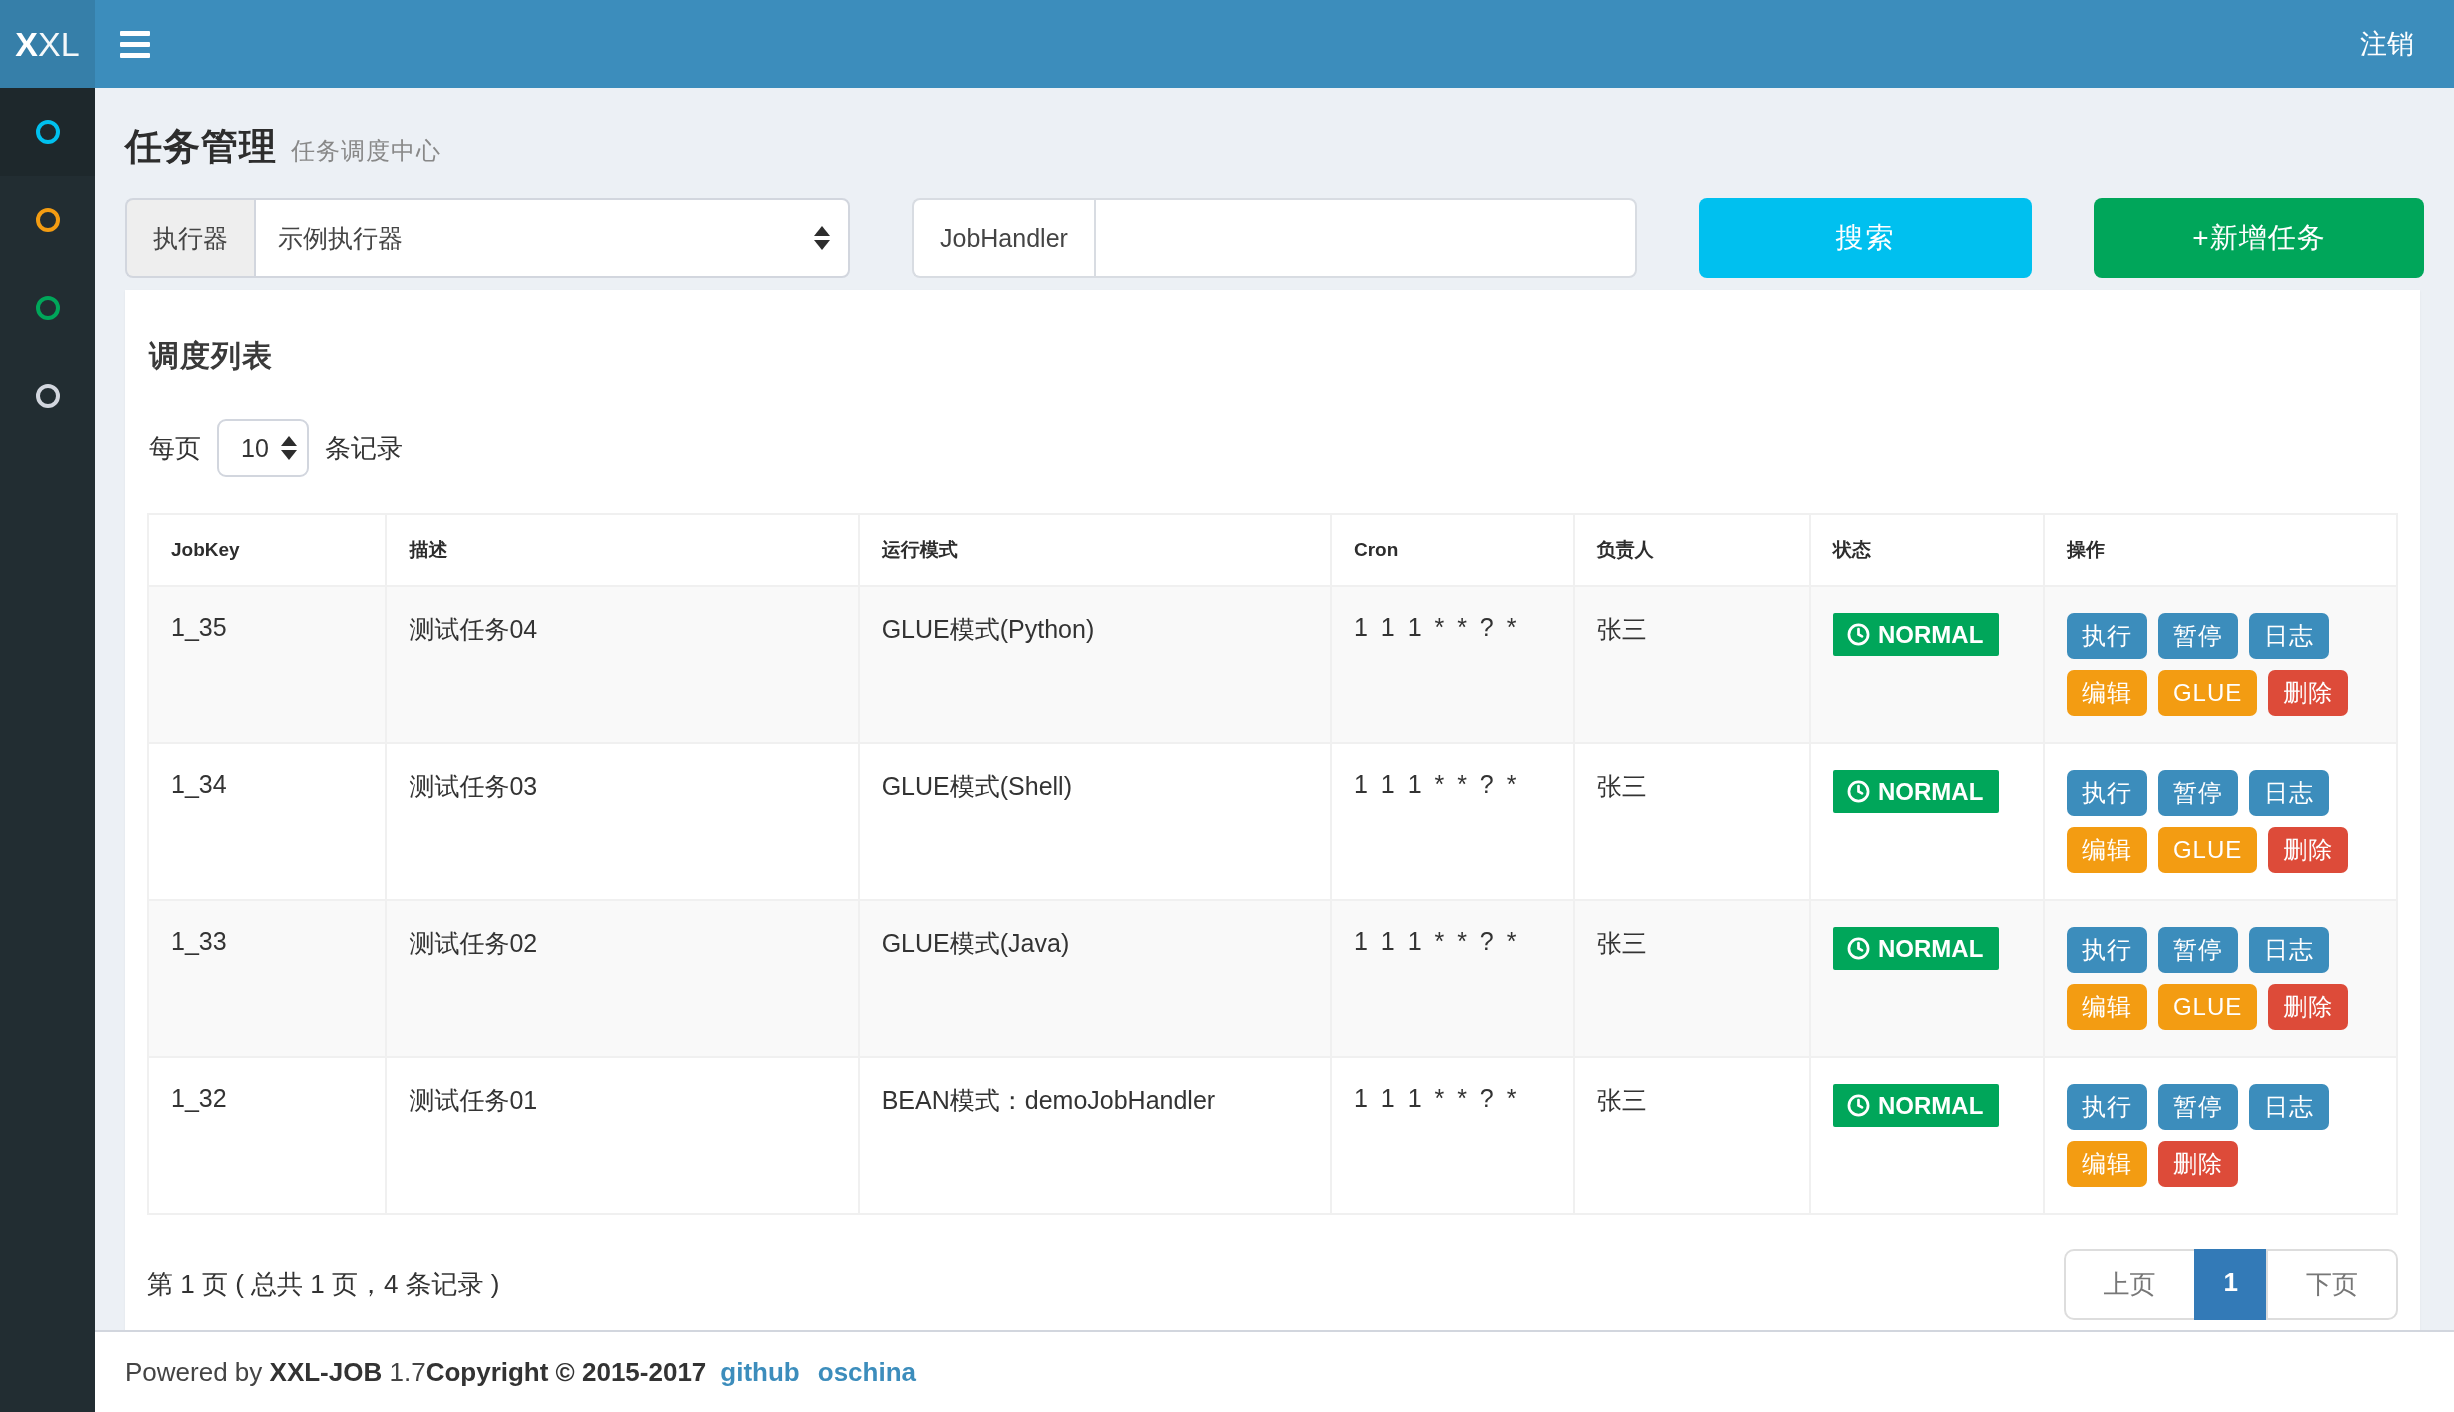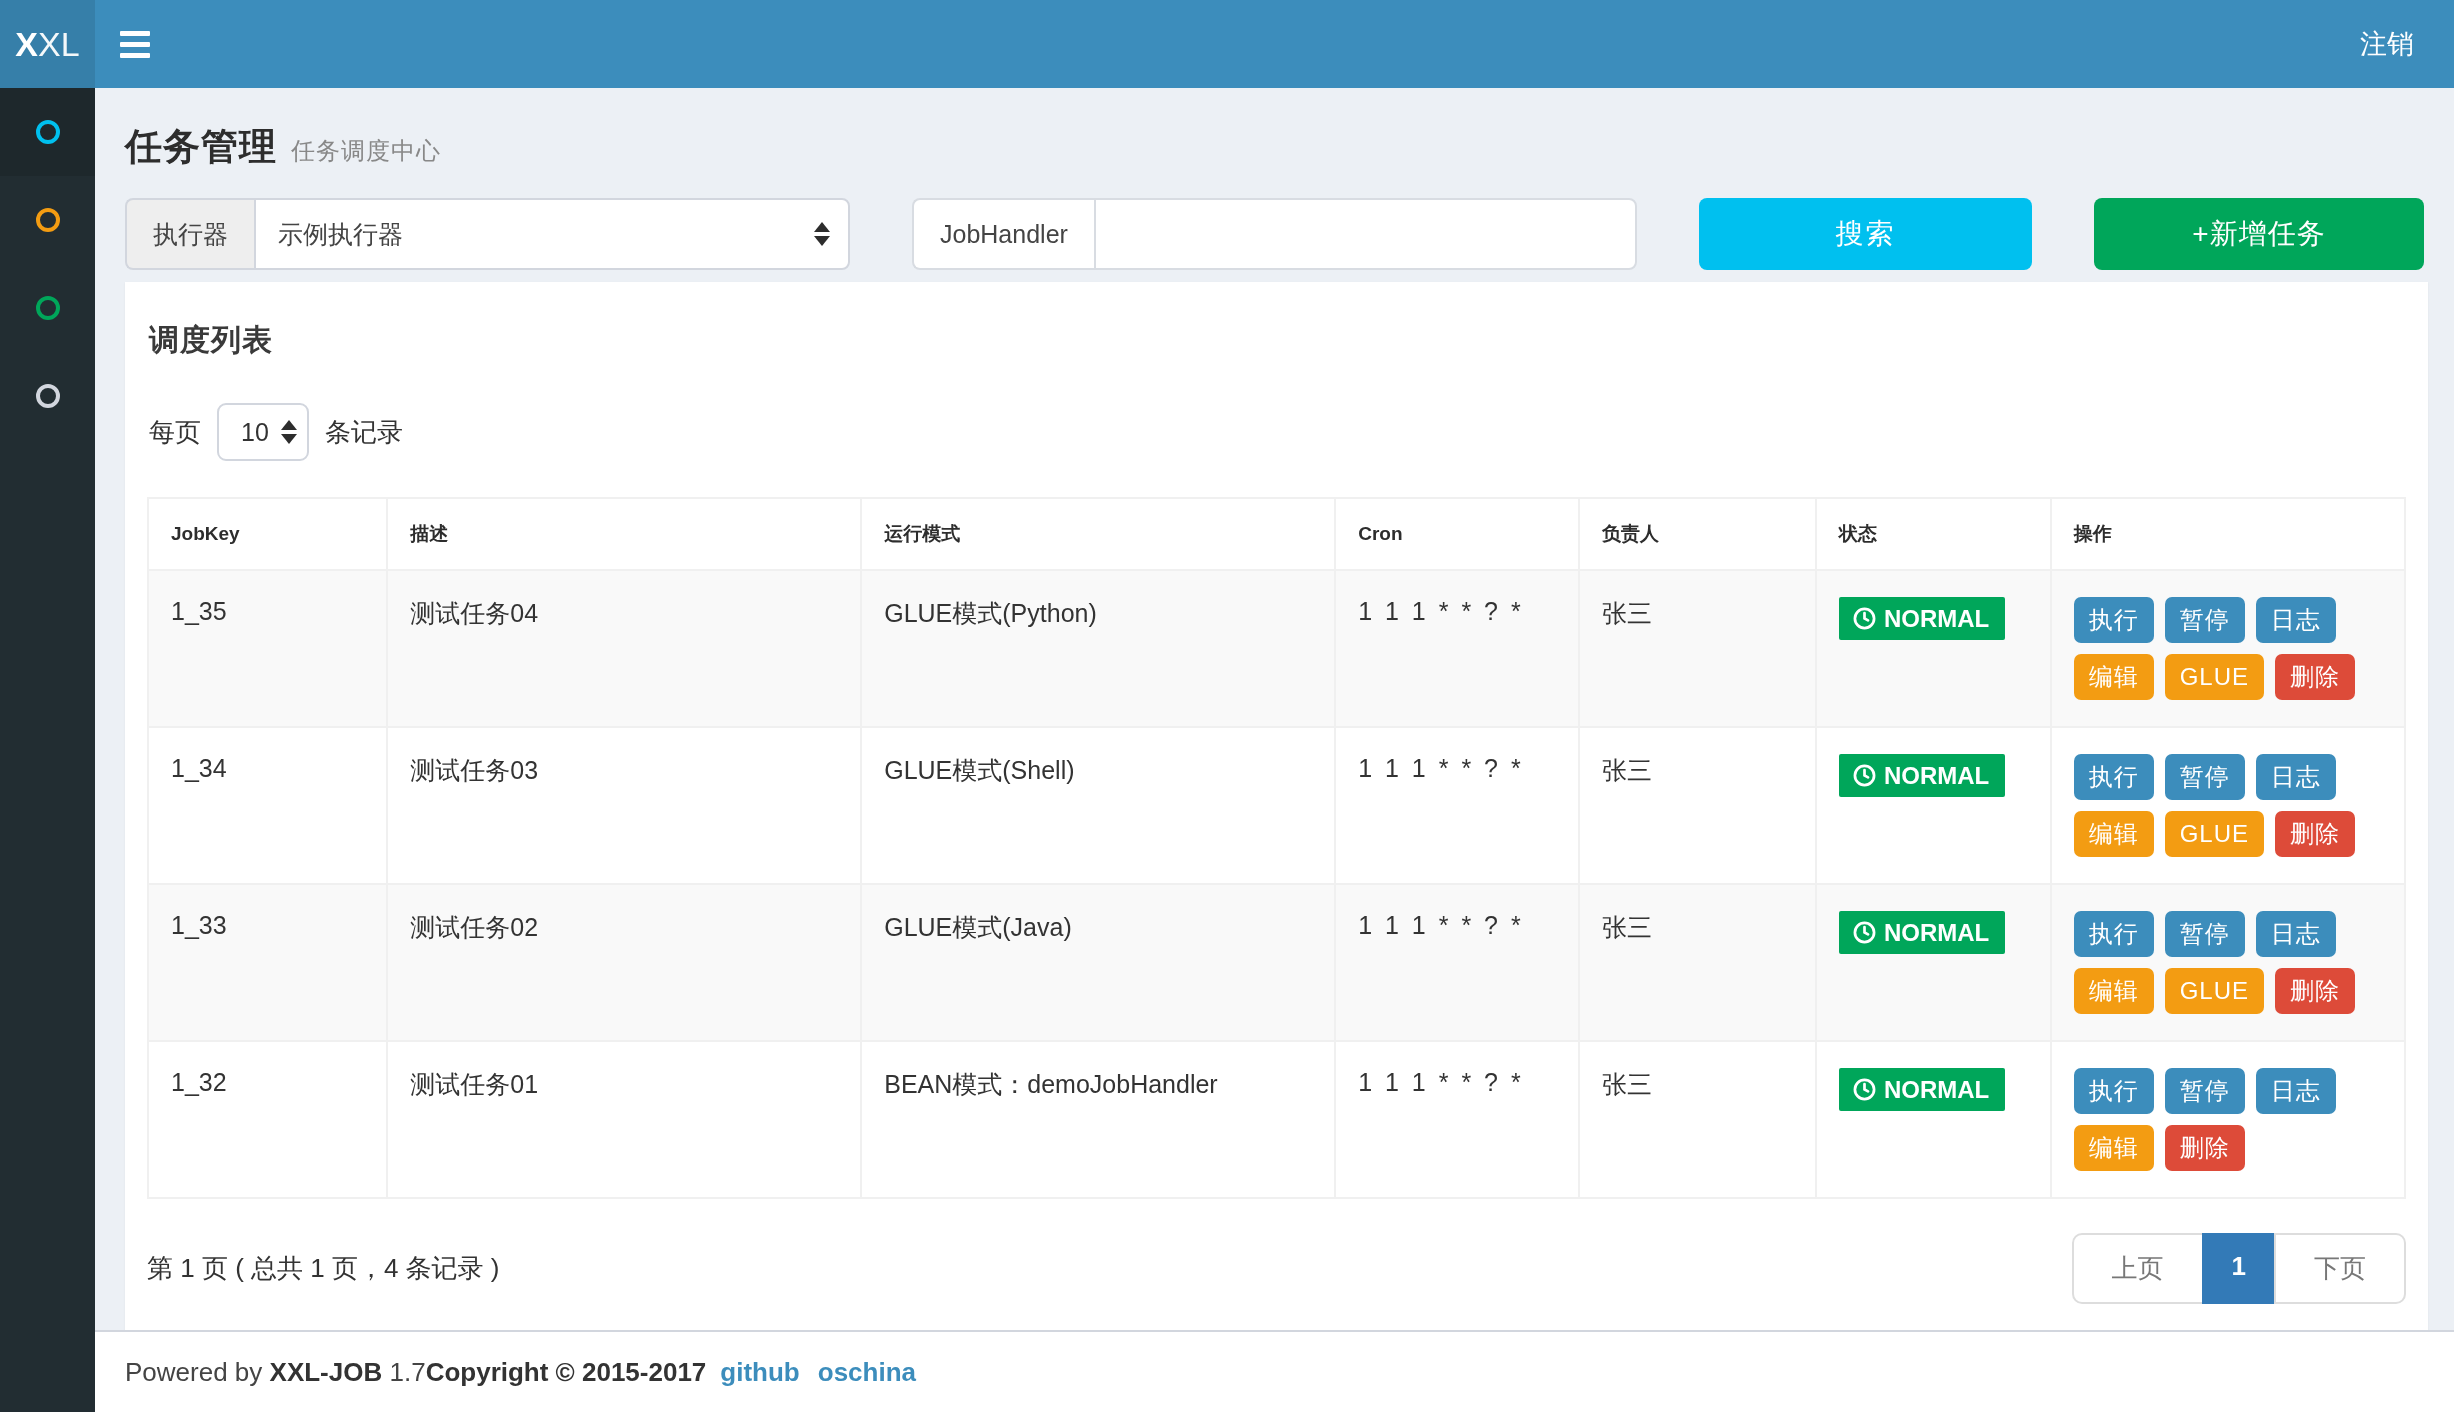--- a/index.html
+++ b/index.html
@@ -54,21 +54,21 @@
     background: #ecf0f5;
   }
   .content-header { padding: 34px 30px 26px 30px; }
   .content-header h1 {
     font-size: 37px; font-weight: bold; color: #2d2d2d; display: inline; letter-spacing: 1px;
   }
   .content-header small { font-size: 24px; color: #888; font-weight: normal; margin-left: 14px; letter-spacing: 1px; }
 
   
   .filter-row {
-    display: flex; padding: 0 26px 0 30px; height: 72px; align-items: stretch;
+    display: flex; padding: 0 26px 0 30px; height: 80px; align-items: stretch;
   }
   .input-group { display: flex; flex: 0 0 725px; }
   .input-group .addon {
     display: flex; align-items: center; padding: 0 26px;
     border: 2px solid #d2d6de; border-right: 0; border-radius: 8px 0 0 8px;
     font-size: 25px; color: #444; background: #eee; white-space: nowrap;
   }
   .input-group .addon.white { background: #fff; border-color: #d8dce2; }
   .select-box {
     flex: 1; position: relative; background: #fff;
@@ -100,21 +100,21 @@
     letter-spacing: 2px;
   }
   .btn-add {
     flex: 0 0 330px; border: none; border-radius: 8px; background: #00a65a;
     color: #fff; font-size: 28px; cursor: pointer; font-family: "Liberation Sans", sans-serif;
     letter-spacing: 1px;
   }
 
   
   .panel {
-    margin: 12px 26px 0 30px; background: #fff; padding: 26px 22px 26px 22px;
+    margin: 12px 34px 0 30px; background: #fff; padding: 34px 22px 26px 22px;
     box-shadow: 0 1px 2px rgba(0,0,0,0.06);
   }
   .panel-title { font-size: 30px; font-weight: bold; color: #3a3a3a; margin: 12px 0 0 2px; letter-spacing: 1px; }
   .pagesize-row {
     margin: 42px 0 0 2px; display: flex; align-items: center; gap: 16px;
     font-size: 26px; color: #333;
   }
   .pagesize-select {
     position: relative; width: 92px; height: 58px; border: 2px solid #d2d6de;
     border-radius: 9px; display: flex; align-items: center; padding-left: 22px;

